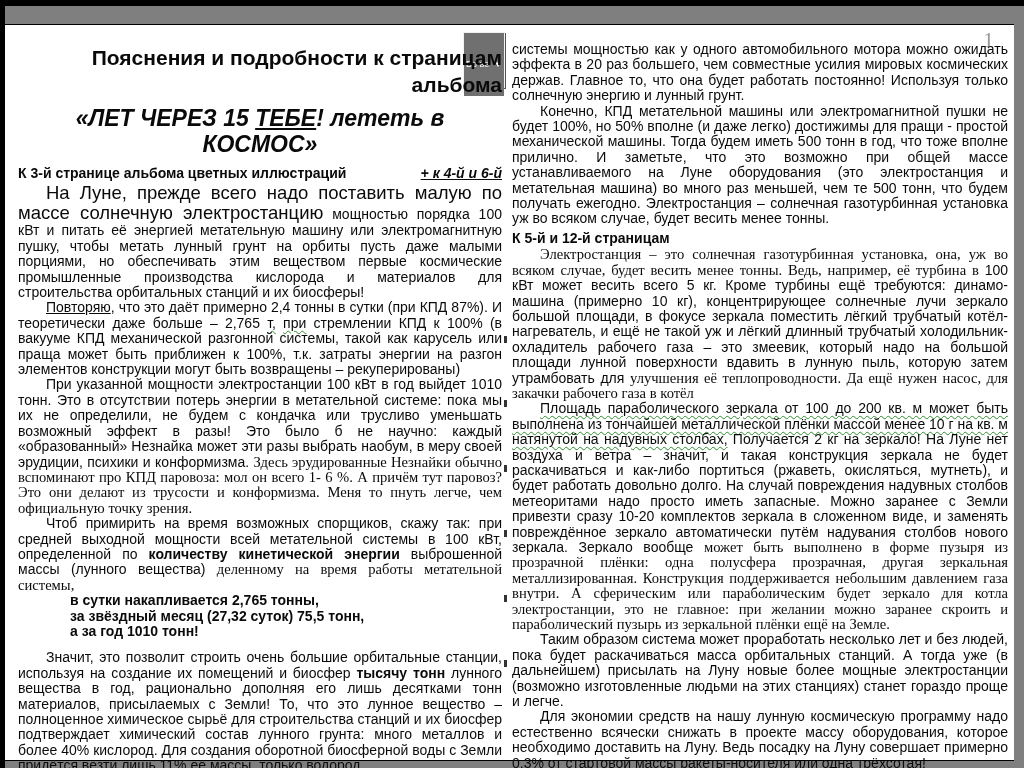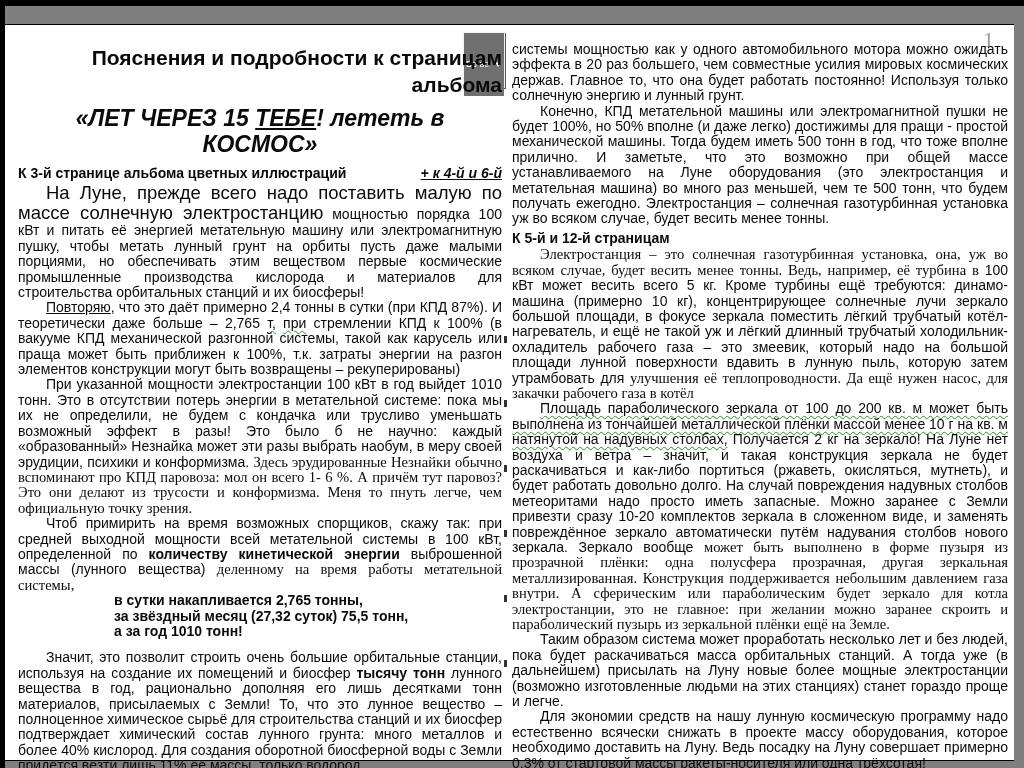--- a/index.html
+++ b/index.html
@@ -44,21 +44,21 @@
   .col-left{left:13px;top:10px;width:484px;}
   .col-right{left:507px;top:17px;width:496px;}
   
   .title{font-weight:bold;font-size:21px;line-height:23px;text-align:right;margin-top:11px;}
   .subtitle{font-weight:bold;font-style:italic;font-size:23px;line-height:26px;text-align:center;margin-top:9px;}
   .section-note{display:flex;justify-content:space-between;font-weight:bold;font-size:14px;margin-top:9px;margin-bottom:2px;}
   .section-note .right{font-style:italic;text-decoration:underline;}
   
   .para{margin:0;text-align:justify;text-indent:28px;}
   .p-first{text-indent:0;}
-  .tonnage{font-weight:bold;text-indent:0;text-align:left;margin-left:96px;}
+  .tonnage{font-weight:bold;text-indent:0;text-align:left;margin-left:52px;}
   .gap-b{margin-bottom:11px;}
   .head-right{font-weight:bold;text-align:left;text-indent:0;margin:4px 0 1px;}
   
   .seg-b{font-weight:bold;}
   .seg-u{text-decoration:underline;}
   .seg-lead{font-weight:normal;font-size:18.5px;line-height:20px;}
   .seg-serif{font-family:"Liberation Serif", serif;font-size:14.6px;}
   .seg-wavy{
     text-decoration-line:underline;
     text-decoration-style:wavy;

